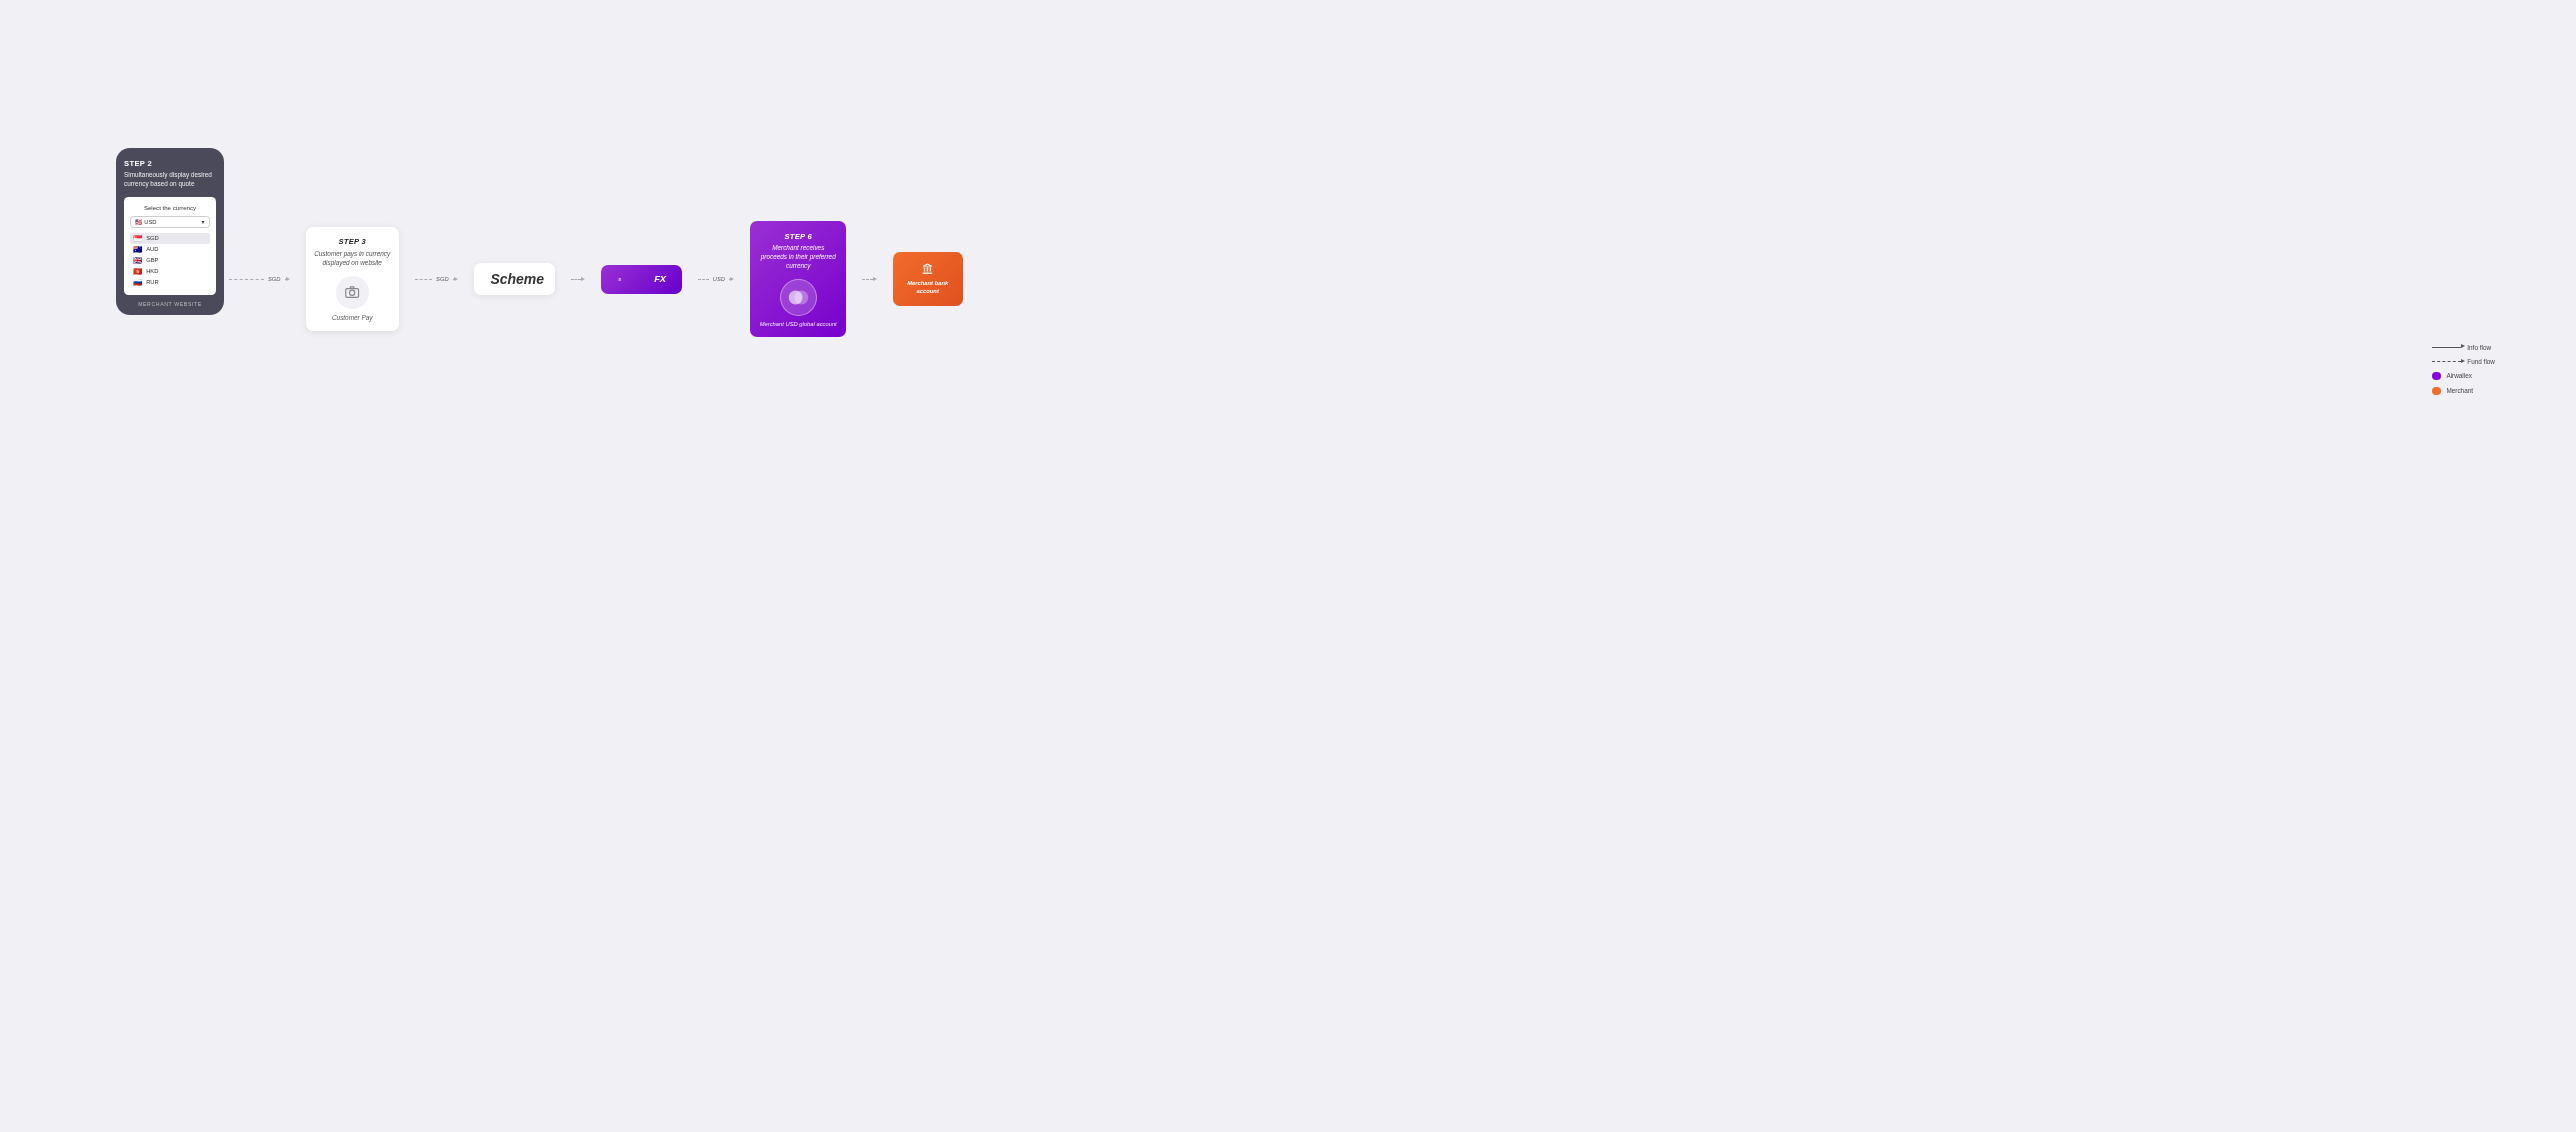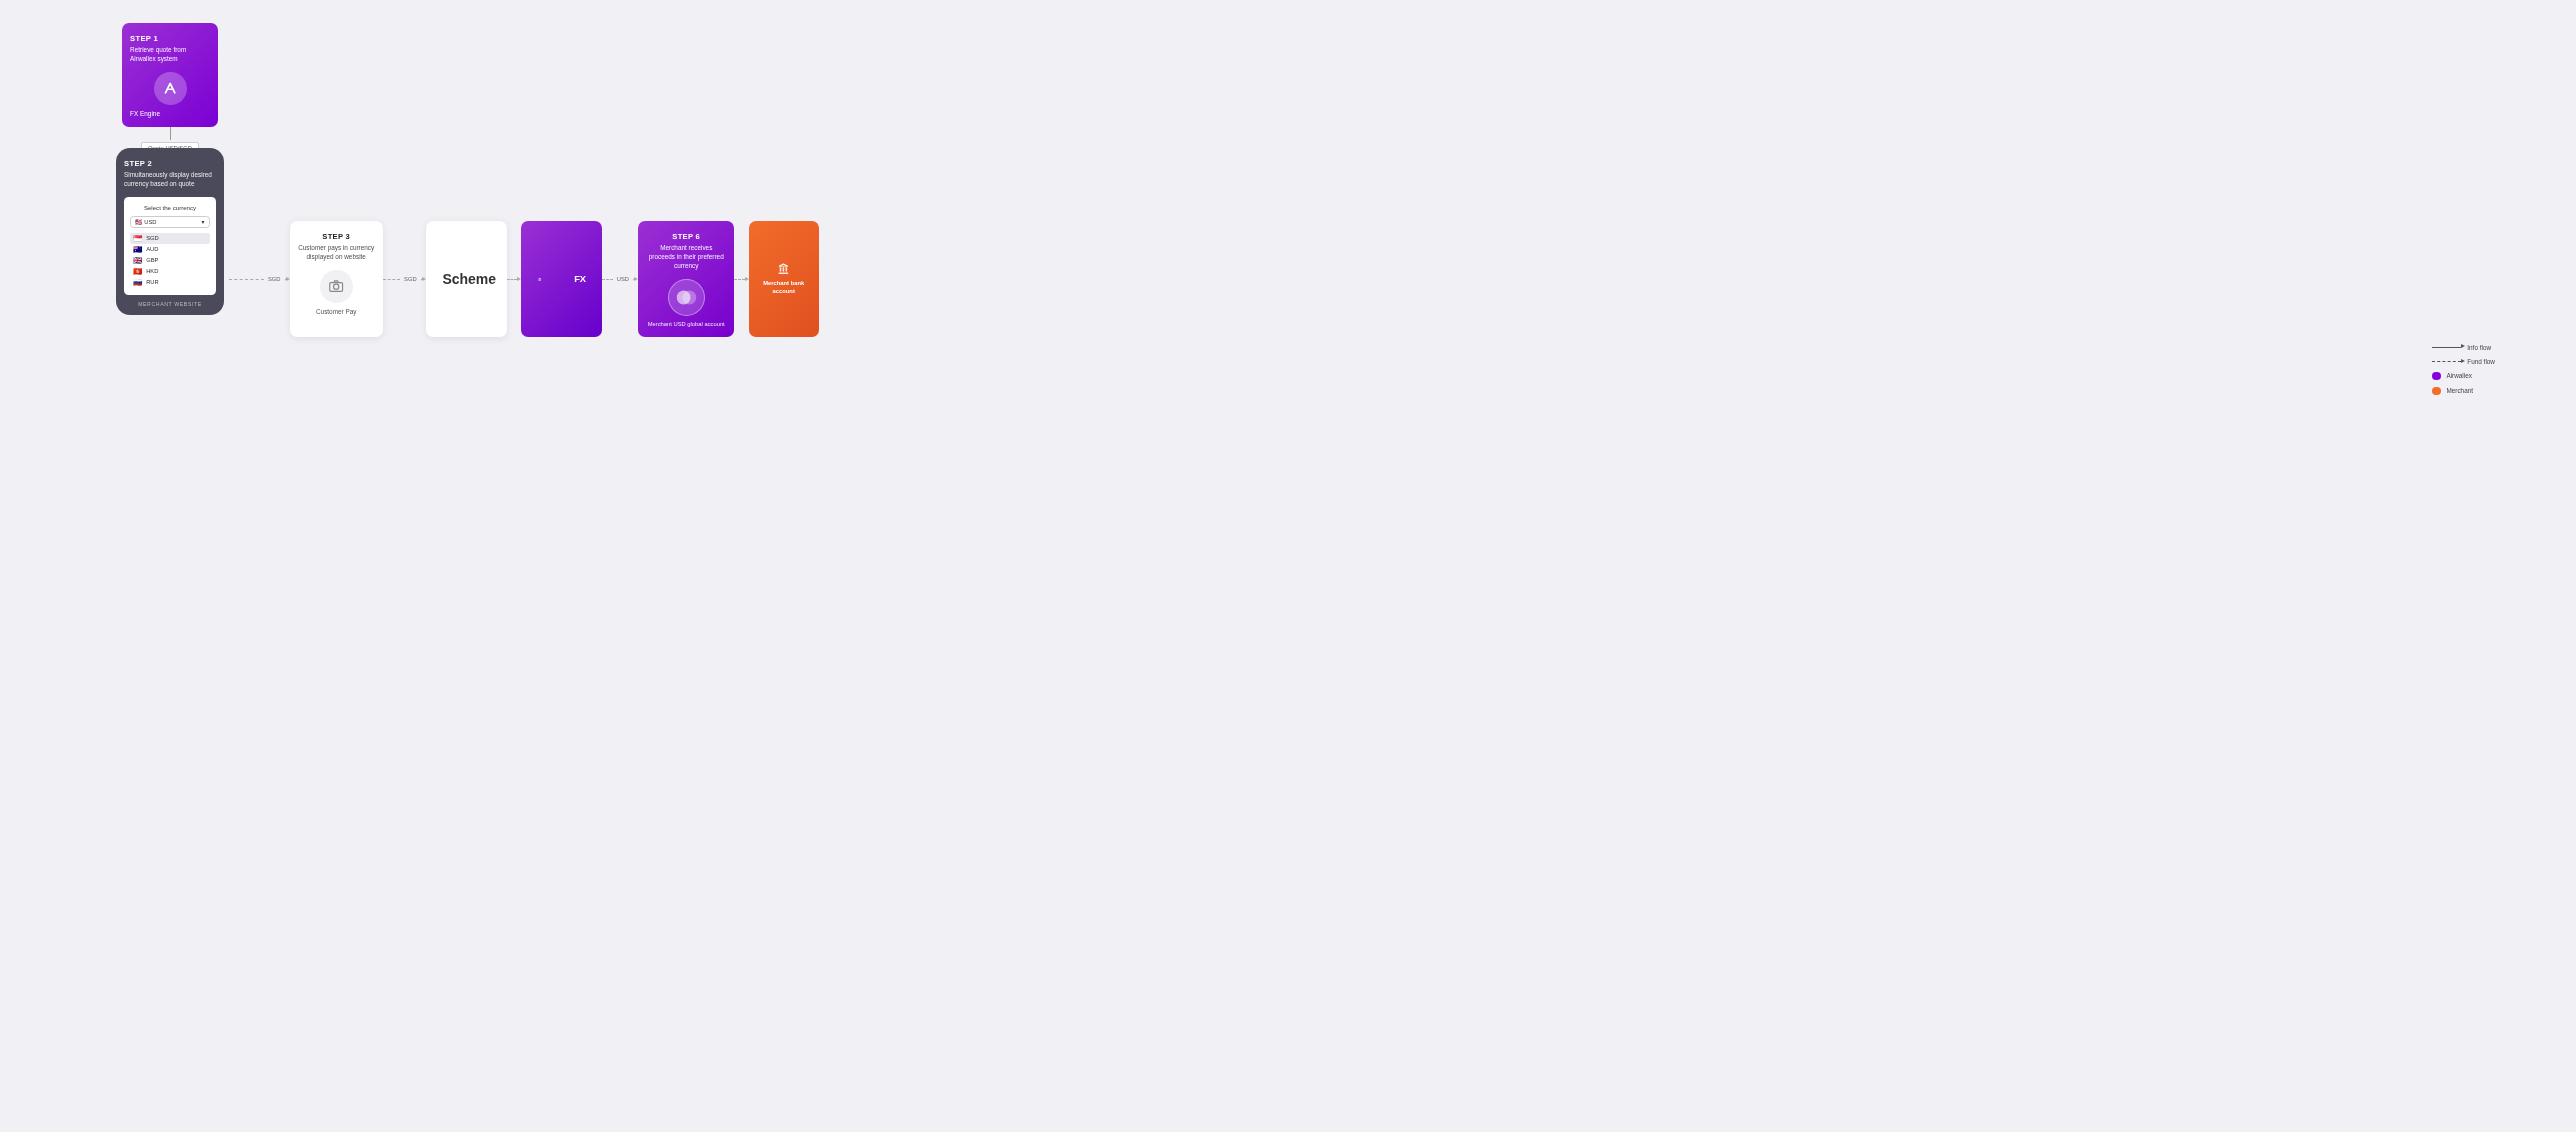--- a/index.html
+++ b/index.html
@@ -270,41 +270,20 @@
       width: 100%;
       height: 407px;
     }
   </style>
 </head>
 <body>
 
 <div class="diagram-container">
   <div class="main-layout">
 
-    <div style="position:absolute; top:0; left:76px; width:96px; display:flex; flex-direction:column; align-items:center;">
-      <div class="step1-box">
-        <div class="step-label">STEP 1</div>
-        <div class="step-desc">Retrieve quote from Airwallex system</div>
-        <div class="icon-circle-purple">
-
-          <svg viewBox="0 0 28 28" fill="none">
-            <path d="M6 22L14 6L22 22" stroke="white" stroke-width="3" stroke-linecap="round" stroke-linejoin="round"></path>
-            <path d="M9 16H19" stroke="white" stroke-width="2.5" stroke-linecap="round"></path>
-          </svg>
-        </div>
-        <div class="icon-label">FX Engine</div>
-      </div>
-
-      <div style="position:relative; display:flex; flex-direction:column; align-items:center; margin-top:0;">
-        <div style="width:0.9px; height:12.8px; background:#999;"></div>
-        <div style="background:white; border:0.6px solid #ccc; border-radius:2.3px; padding:1.7px 5.8px; font-size:5.8px; color:#555; white-space:nowrap; margin:2.3px 0;">Quote USD/SGD</div>
-        <div style="width:0.9px; height:10.5px; background:#999;"></div>
-        <div style="width:0; height:0; border-left:2.9px solid transparent; border-right:2.9px solid transparent; border-top:4.6px solid #999;"></div>
-      </div>
-    </div>
 
     <div style="position:absolute; top:125px; left:70px; width:110px;">
       <div class="step2-box">
         <div class="step-label">STEP 2</div>
         <div class="step-desc" style="font-size:6.4px; opacity:0.9;">Simultaneously display desired currency based on quote</div>
         <div class="step2-inner">
           <div class="step2-inner-title">Select the currency</div>
           <div class="currency-select-wrapper">
             <div style="border:0.6px solid #ccc; border-radius:3.5px; padding:2.3px 4.6px; font-size:5.8px; color:#333; background:white; display:flex; align-items:center; justify-content:space-between;">
               <span>🇺🇸 USD</span>
@@ -331,21 +310,21 @@
             <li>
               <span class="flag">🇷🇺</span>
               <span>RUR</span>
             </li>
           </ul>
         </div>
         <div class="merchant-label">MERCHANT WEBSITE</div>
       </div>
     </div>
 
-    <div style="position:absolute; top:198px; left:183px; display:flex; gap:0;">
+    <div style="position:absolute; top:198px; left:183px; display:flex; align-items:center; gap:16px;font-style:italic;">
 
       <div style="display:flex; align-items:center;">
         <div style="width:35px; border-top:1.2px dashed #aaa;"></div>
         <span style="font-size:5.8px; color:#666; margin:0 2.3px; background:#f0f0f5; padding:0 1.7px;">SGD</span>
         <div style="width:1.2px; border-top:1.2px dashed #aaa;"></div>
         <div style="width:0; height:0; border-top:2.9px solid transparent; border-bottom:2.9px solid transparent; border-left:4.1px solid #aaa;"></div>
       </div>
 
       <div class="step3-box">
         <div class="step-label">STEP 3</div>

